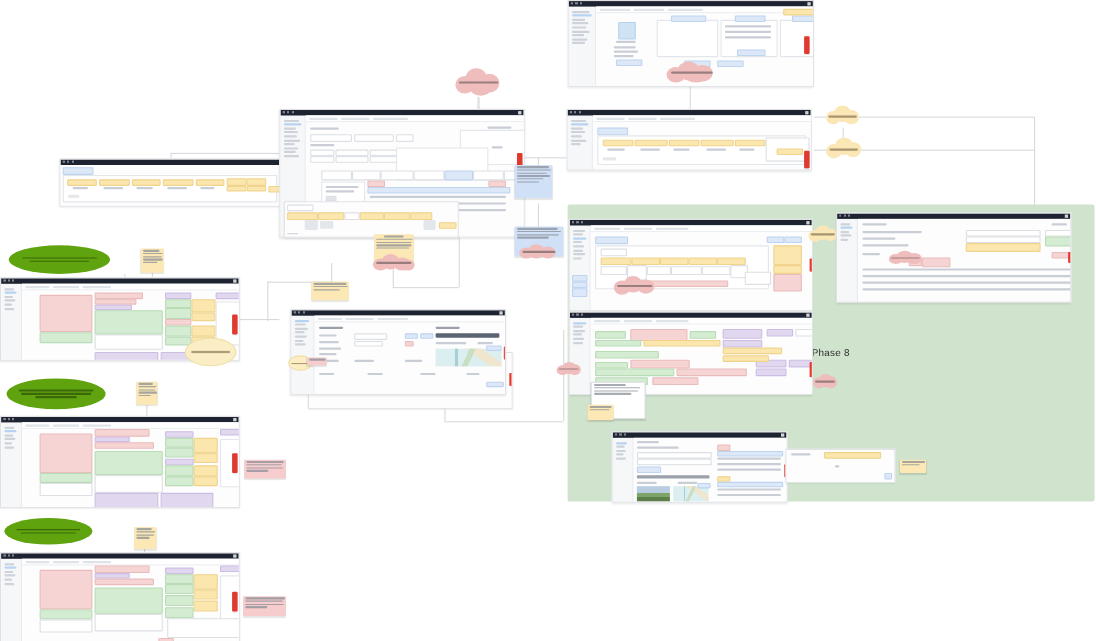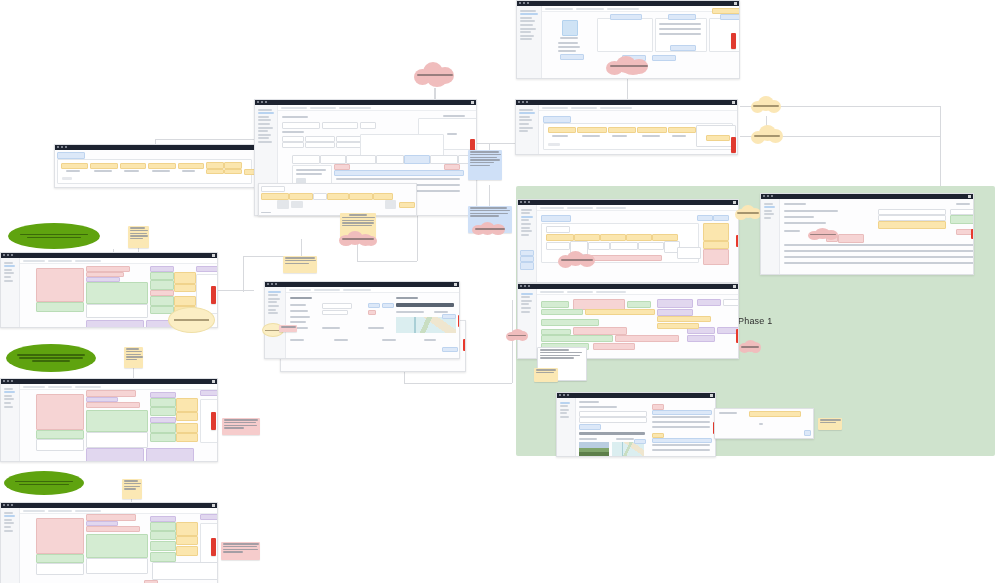--- a/index.html
+++ b/index.html
@@ -121,21 +121,21 @@
   <div class="conn h" style="left:800px;top:423px;width:20px;"></div>
   <div class="conn v" style="left:113px;top:249px;height:4px;"></div>
   <div class="conn v" style="left:138px;top:248px;height:6px;"></div>
   <div class="conn v" style="left:133px;top:368px;height:10px;"></div>
   <div class="conn v" style="left:131px;top:499px;height:4px;"></div>
   <div class="conn v" style="left:435px;top:88px;height:11px;"></div>
   <div class="conn h" style="left:155px;top:139px;width:110px;"></div>
   <div class="conn v" style="left:155px;top:139px;height:6px;"></div>
 
   <div class="phase-region" style="left:516px;top:186px;width:479px;height:270px;"></div>
-  <div class="phase-label" style="left:738px;top:316px;">Phase 1</div>
+  <div class="phase-label" style="left:738px;top:316px;">Phase 8</div>
 
   <div class="ellipse-label" style="left:8px;top:223px;width:92px;height:26px;">
     <div class="el-txt">
       <span style="width:100%"></span>
         <span style="width:78%"></span>
     </div>
   </div>
   <div class="ellipse-label" style="left:6px;top:344px;width:90px;height:28px;">
     <div class="el-txt">
       <span style="width:100%"></span>

